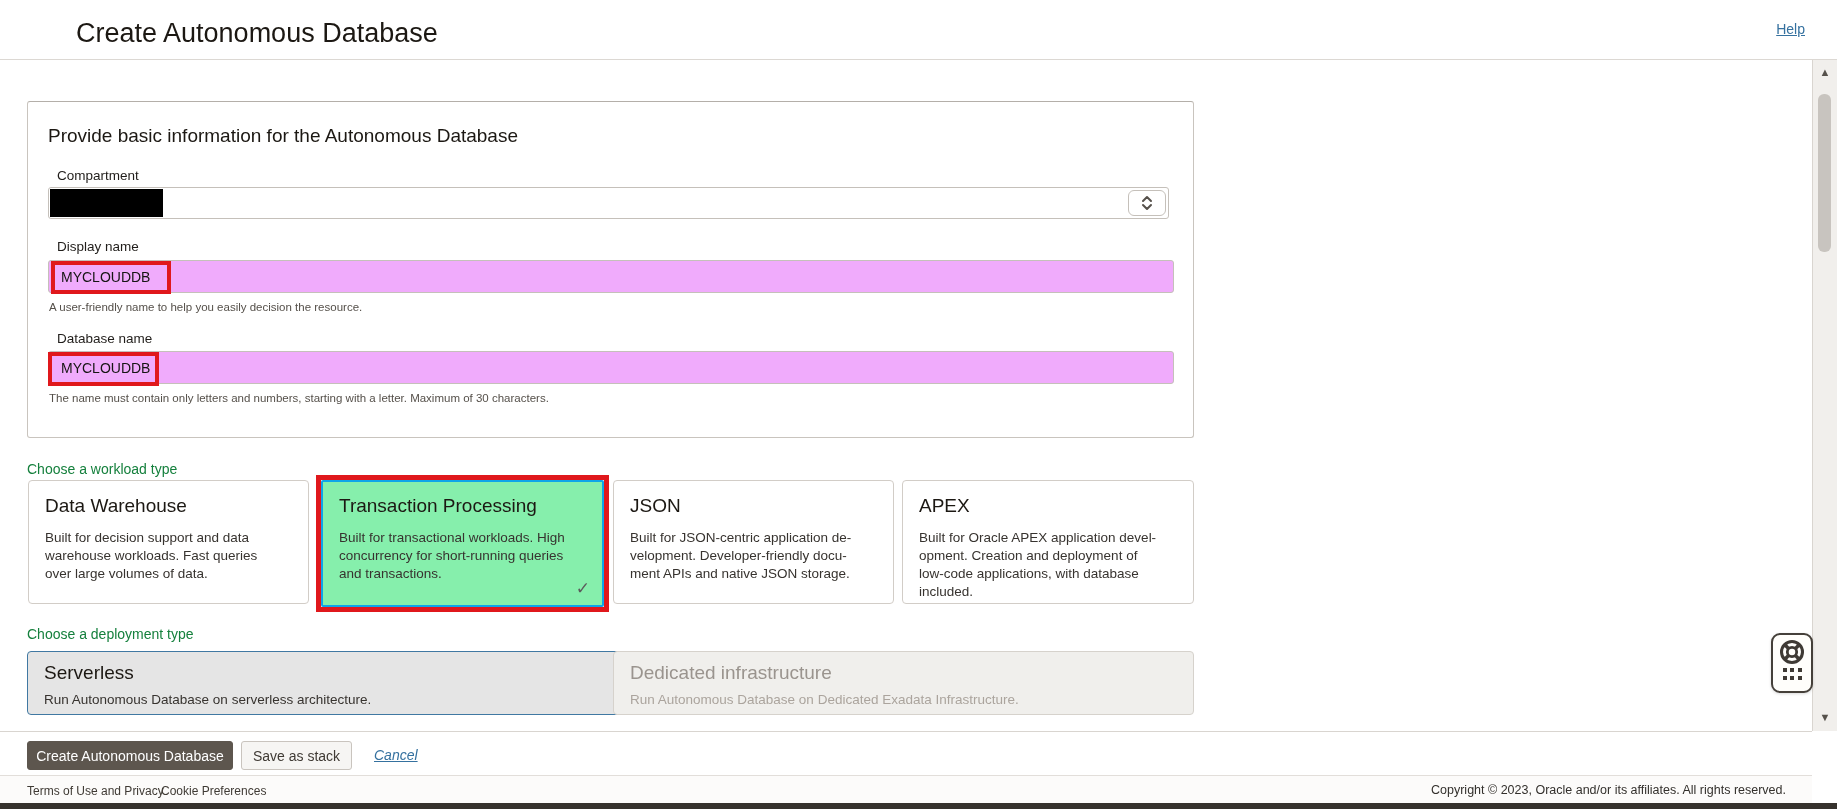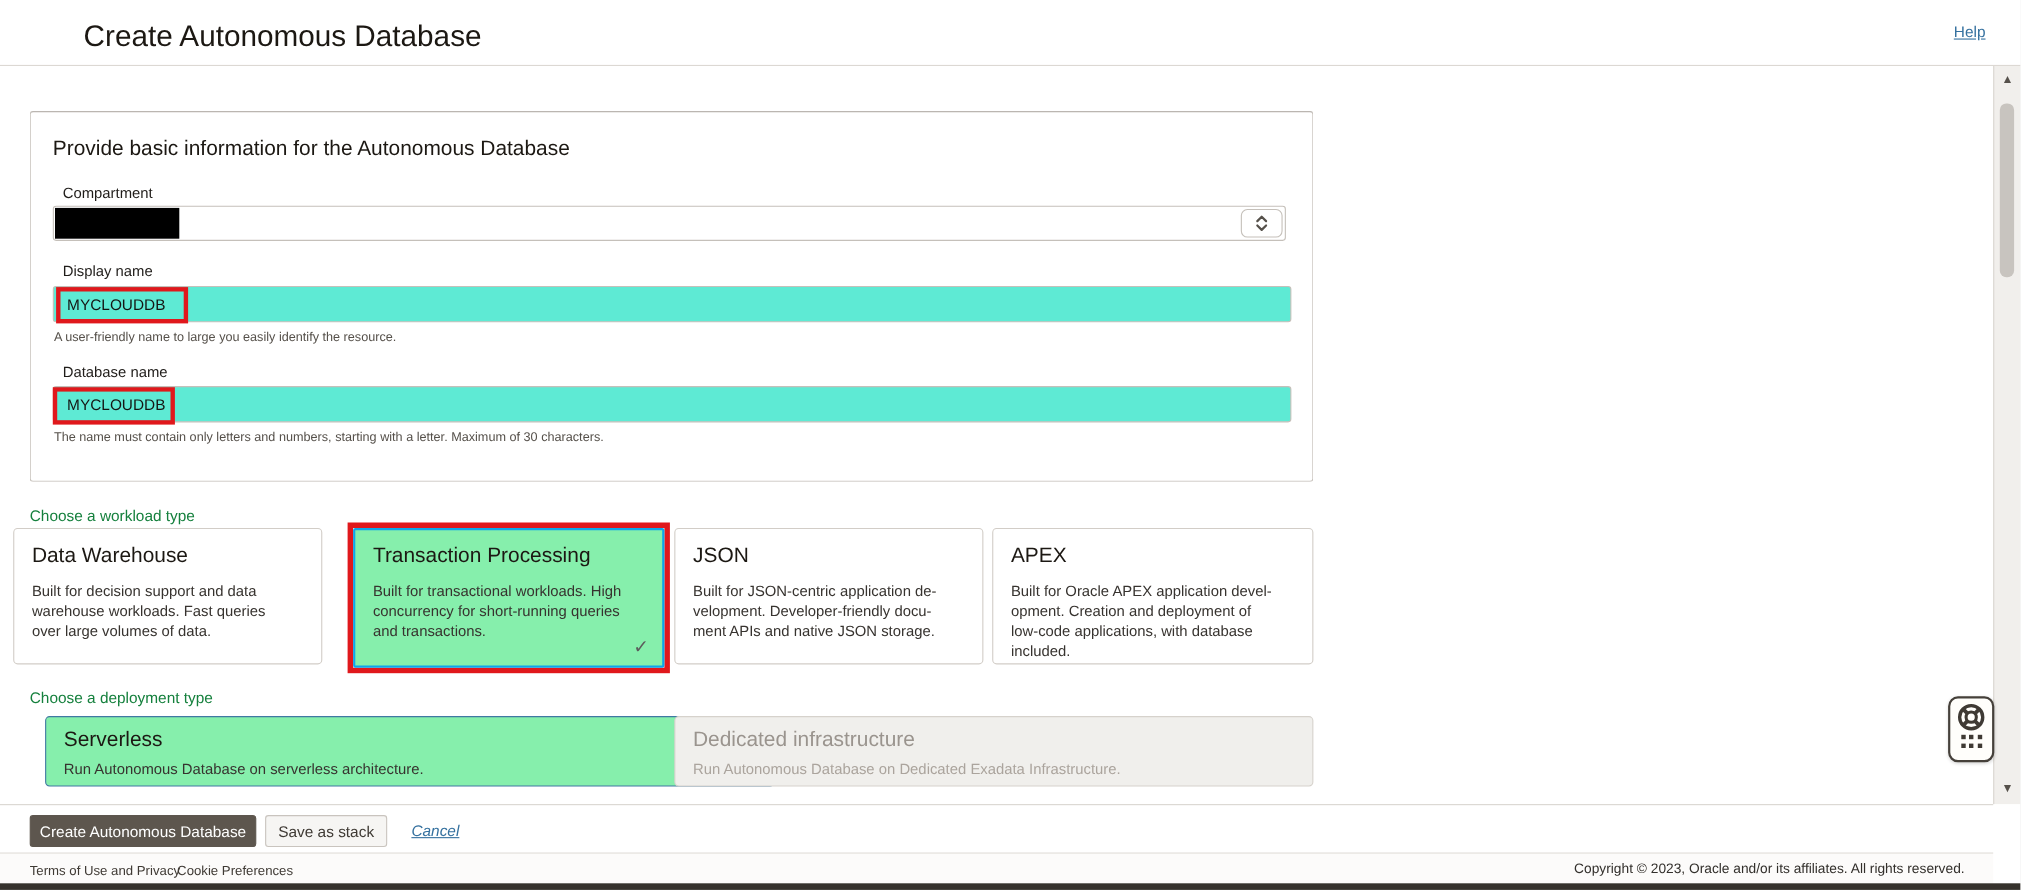--- a/index.html
+++ b/index.html
@@ -12,37 +12,37 @@
   .header { position:absolute; top:0; left:0; right:0; height:60px; background:#fff; border-bottom:1px solid #dcd8d3; }
   .page-title { position:absolute; left:76px; top:18px; font-size:27px; font-weight:400; color:#1c1813; }
   .help-link { position:absolute; right:32px; top:21px; font-size:14px; color:#35719f; text-decoration:underline; cursor:pointer; }
   
   .basic-card { position:absolute; left:27px; top:101px; width:1167px; height:337px; background:#fff; border:1px solid #c9c4be; border-top-color:#b4afa9; border-radius:3px;text-decoration:underline; }
   .basic-heading { position:absolute; left:20px; top:23px; font-size:19px; font-weight:400; color:#1c1813; }
   .field-label { position:absolute; font-size:13.5px; color:#201d1a; }
   .select-box { position:absolute; left:20px; top:85px; width:1121px; height:32px; background:#fff; border:1px solid #c5c0ba; border-radius:3px; cursor:pointer; }
   .redaction { position:absolute; left:1px; top:1px; width:113px; height:28px; background:#000; }
   .stepper { position:absolute; right:2px; top:2px; width:38px; height:26px; border:1px solid #c5c0ba; border-radius:6px; display:flex; align-items:center; justify-content:center; background:#fff; cursor:pointer; }
-  .text-input { position:absolute; left:20px; width:1126px; height:33px; border:1px solid #c5c0ba; border-radius:3px; background:#5eead4; font-family:"Liberation Sans",sans-serif; font-size:14px; color:#161513; padding:0 12px; outline:none; }
+  .text-input { position:absolute; left:20px; width:1126px; height:33px; border:1px solid #c5c0ba; border-radius:3px; background:#f0abfc; font-family:"Liberation Sans",sans-serif; font-size:14px; color:#161513; padding:0 12px; outline:none; }
   .helper-text { position:absolute; left:21px; font-size:11.5px; color:#55504a; }
   .annotation-box { position:absolute; border:4px solid #e0181c; pointer-events:none; }
   
   .section-label { position:absolute; font-size:14px; color:#15803d; }
   
   .wl-card { position:absolute; background:#fff; border:1px solid #d2cdc7; border-radius:4px; padding:14px 16px; cursor:pointer; }
   .wl-title { font-size:19px; font-weight:400; color:#1c1813; margin-bottom:12px; }
   .wl-desc { font-size:13.5px; line-height:1.33; color:#37332f; white-space:pre-line; }
   .tp-outer { position:absolute; left:316px; top:475px; width:293px; height:137px; border:5px solid #e0181c; }
   .tp-inner { position:absolute; inset:0; background:#86efac; border:2px solid #0ea5e9; border-radius:2px; padding:13px 16px; cursor:pointer; }
   .check-mark { position:absolute; font-size:17px; color:#5c5c5c; }
   
   .dep-card { position:absolute; top:651px; height:64px; border-radius:4px; padding:10px 16px; }
   .dep-title { font-size:19px; font-weight:400; margin-bottom:8px; }
   .dep-desc { font-size:13.5px; }
-  .dep-selected { left:41px; width:663px; background:#86efac; border:1.5px solid #4078a2; cursor:pointer; }
+  .dep-selected { left:27px; width:663px; background:#e5e5e5; border:1.5px solid #4078a2; cursor:pointer; }
   .dep-selected .dep-title { color:#1c1813; }
   .dep-selected .dep-desc { color:#37332f; }
   .dep-disabled { left:613px; width:581px; background:#f0efec; border:1px solid #d6d2cc; }
   .dep-disabled .dep-title { color:#9a948e; }
   .dep-disabled .dep-desc { color:#aba49d; }
   
   .action-bar { position:absolute; left:0; top:731px; width:1812px; height:44px; background:#fff; border-top:1px solid #d9d5d0; }
   .btn-primary { position:absolute; left:27px; top:9px; width:206px; height:29px; background:#5d564e; color:#fff; border:1px solid #5d564e; border-radius:3px; font-family:"Liberation Sans",sans-serif; font-size:14px; cursor:pointer; }
   .btn-secondary { position:absolute; left:241px; top:9px; width:111px; height:29px; background:#f6f5f3; color:#3f3a34; border:1px solid #c9c4be; border-radius:3px; font-family:"Liberation Sans",sans-serif; font-size:14px; cursor:pointer; }
   .cancel-link { position:absolute; left:374px; top:15px; font-size:14px; color:#35719f; text-decoration:underline; cursor:pointer;font-style:italic; }
@@ -80,31 +80,31 @@
         <svg width="12" height="16" viewBox="0 0 12 16">
           <polyline points="2,6 6,2 10,6" fill="none" stroke="#56514b" stroke-width="2" stroke-linecap="round" stroke-linejoin="round"></polyline>
           <polyline points="2,10 6,14 10,10" fill="none" stroke="#56514b" stroke-width="2" stroke-linecap="round" stroke-linejoin="round"></polyline>
         </svg>
       </div>
     </div>
 
     <div class="field-label" style="left:29px; top:137px;">Display name</div>
     <input class="text-input" style="top: 158px;" readonly="" value="MYCLOUDDB">
     <div class="annotation-box" style="left:23px; top:159px; width:120px; height:33px;"></div>
-    <div class="helper-text" style="top:199px;">A user-friendly name to large you easily identify the resource.</div>
+    <div class="helper-text" style="top:199px;">A user-friendly name to help you easily decision the resource.</div>
 
     <div class="field-label" style="left:29px; top:229px;">Database name</div>
     <input class="text-input" style="top: 249px;" readonly="" value="MYCLOUDDB">
     <div class="annotation-box" style="left:20px; top:250px; width:111px; height:34px;"></div>
     <div class="helper-text" style="top:290px;">The name must contain only letters and numbers, starting with a letter. Maximum of 30 characters.</div>
   </div>
 
   <div class="section-label" style="left:27px; top:461px;">Choose a workload type</div>
 
-  <div class="wl-card" style="left:12px; top:480px; width:281px; height:124px;">
+  <div class="wl-card" style="left:28px; top:480px; width:281px; height:124px;">
     <div class="wl-title">Data Warehouse</div>
     <div class="wl-desc">Built for decision support and data
 warehouse workloads. Fast queries
 over large volumes of data.</div>
   </div>
 
   <div class="tp-outer">
     <div class="tp-inner">
       <div class="wl-title">Transaction Processing</div>
       <div class="wl-desc">Built for transactional workloads. High

